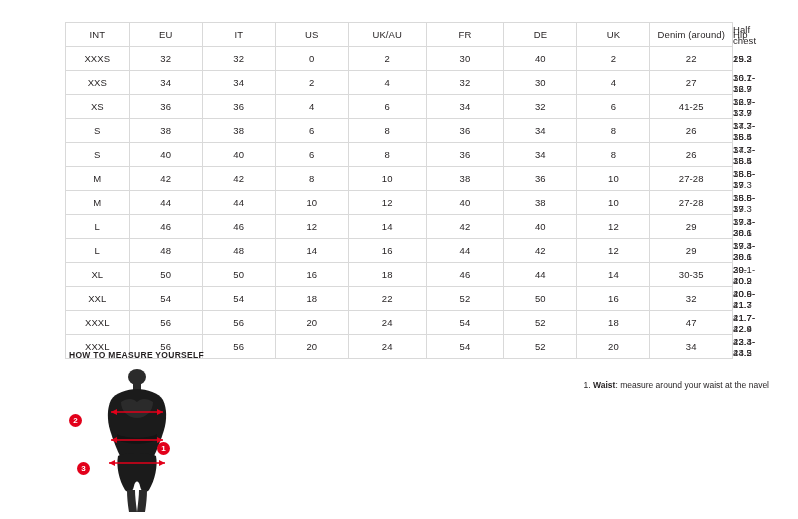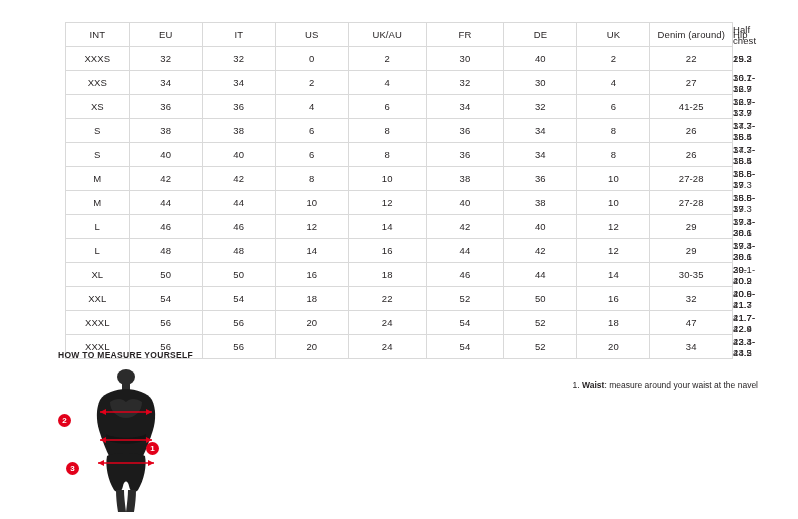--- a/index.html
+++ b/index.html
@@ -55,21 +55,21 @@
   col.c5 { width: 66px; }
   col.c6 { width: 62px; }
   col.c7 { width: 62px; }
   col.c8 { width: 70px; }
   col.c9 { width: 0; }
   col.c10 { width: 0; }
 
   
   #measure-section {
     position: absolute;
-    left: 58px;
+    left: 69px;
     top: 350px;
     width: 700px;
   }
   #measure-title {
     font-size: 8.5px;
     font-weight: bold;
     letter-spacing: 0.3px;
     color: #231f20;
     margin-bottom: 8px;
   }

